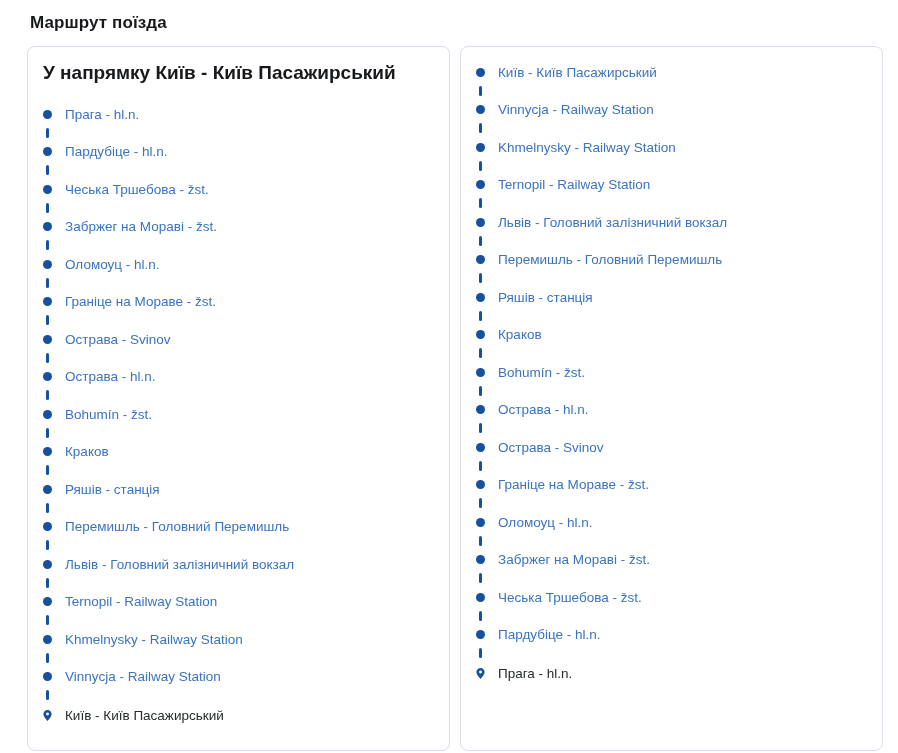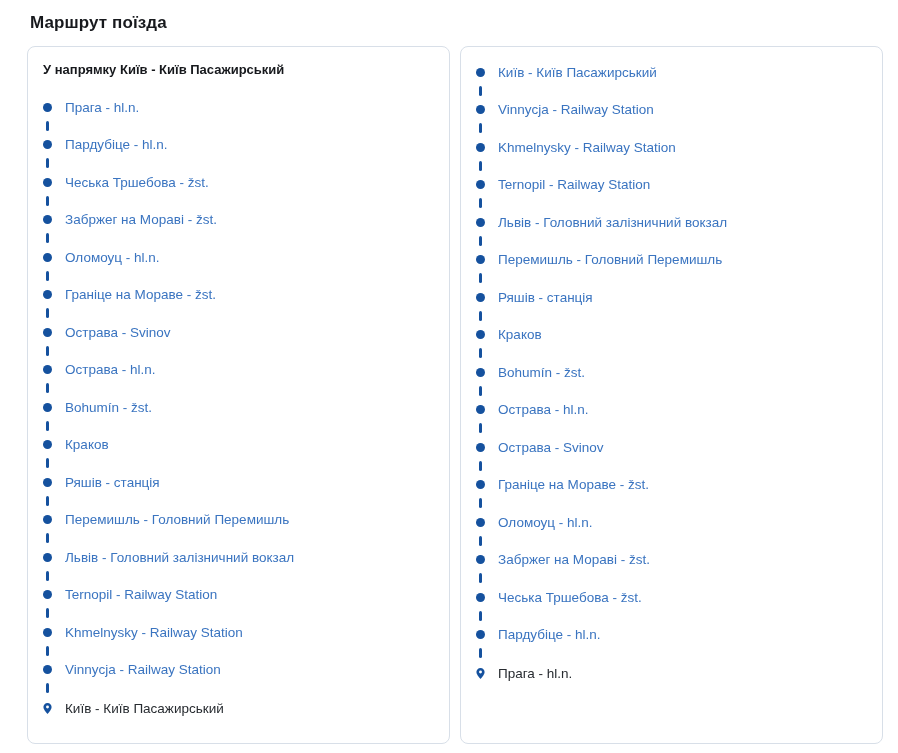--- a/index.html
+++ b/index.html
@@ -22,21 +22,21 @@
   .panel {
     flex: 1;
     background: #ffffff;
     border: 1px solid #d8dfe8;
     border-radius: 8px;
     padding: 15px 16px 24px 15px;
     min-height: 687px;
   }
   .panel-heading {
     margin: 0 0 20px 0;
-    font-size: 13px;
+    font-size: 19px;
     font-weight: 700;
     color: #17191d;
   }
   .station-row {
     display: flex;
     align-items: center;
     height: 20px;
   }
   .stop-dot {
     width: 9px; height: 9px;

